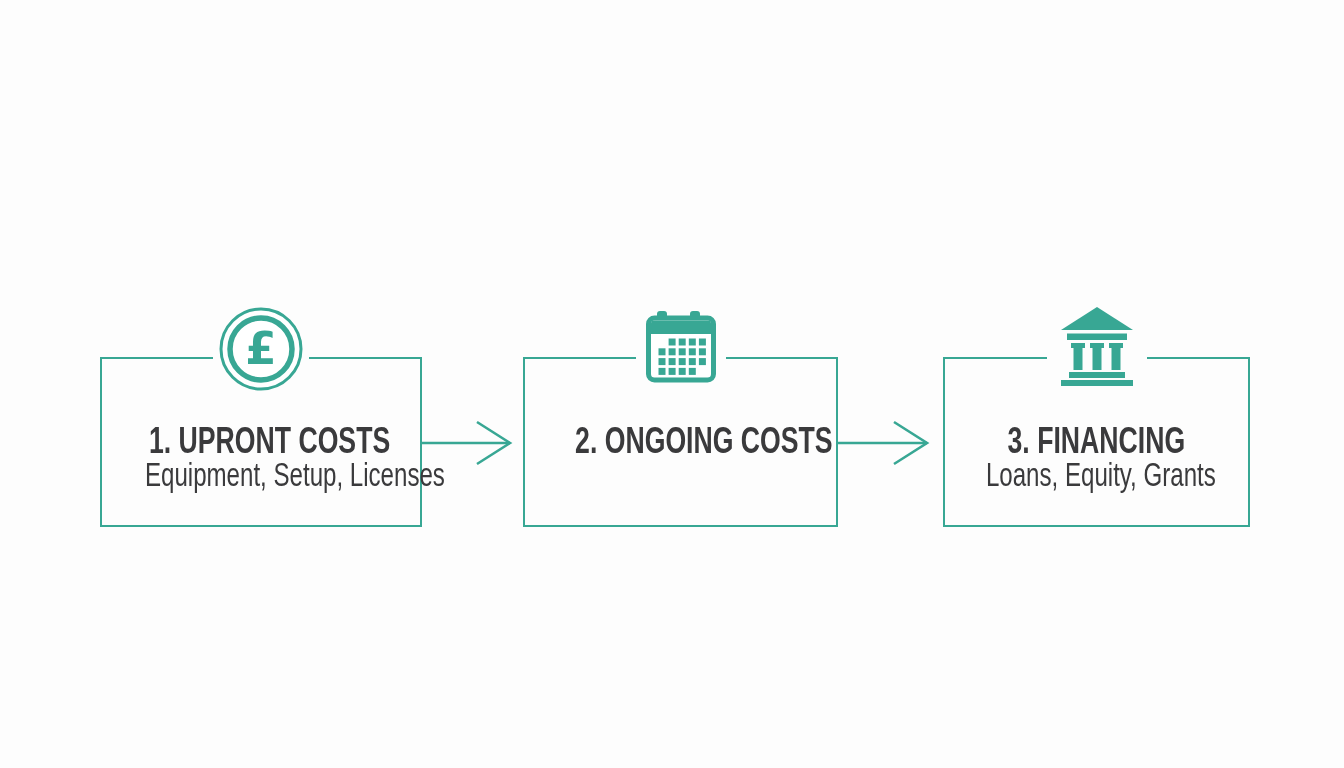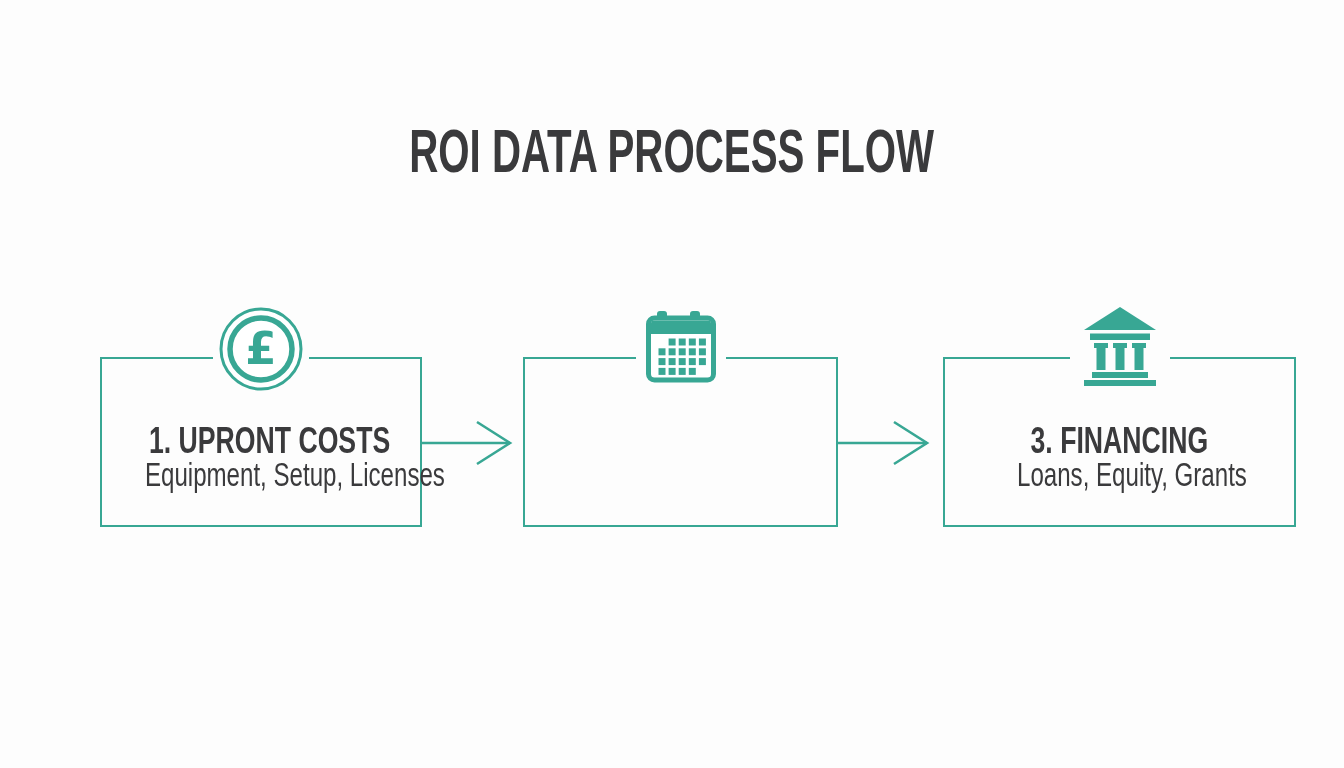--- a/index.html
+++ b/index.html
@@ -40,21 +40,21 @@
   
   .step {
     position: absolute;
     top: 357px;
     height: 170px;
     border: 2px solid var(--accent);
     background: var(--bg);
   }
   .step-1 { left: 100px;  width: 322px; }
   .step-2 { left: 523px;  width: 315px; }
-  .step-3 { left: 943px;  width: 353px; }
+  .step-3 { left: 943px;  width: 307px; }
 
   .border-gap {
     position: absolute;
     top: -6px;
     left: 50%;
     transform: translateX(-50%);
     height: 12px;
     background: var(--bg);
   }
 
@@ -108,23 +108,20 @@
   .arrow { position: absolute; top: 418px; }
   .arrow-1 { left: 420px; }
   .arrow-2 { left: 837px; }
   .arrowline { stroke-width: 2.6; stroke-linecap: butt; stroke-linejoin: miter; }
 </style>
 </head>
 <body>
 
 <div class="canvas">
 
-  <div class="title">
-    <span class="cond title-cond">ROI DATA PROCESS FLOW</span>
-  </div>
 
   <section class="step step-1">
     <span class="border-gap" style="width:96px"></span>
     <span class="icon icon-coin">
       <svg width="86" height="86" viewBox="0 0 86 86" aria-hidden="true">
         <circle class="coin-face" cx="43" cy="43" r="40"></circle>
         <circle class="astroke thick" cx="43" cy="43" r="31"></circle>
         <text class="coin-glyph" x="43" y="58" text-anchor="middle">£</text>
       </svg>
     </span>
@@ -167,20 +164,23 @@
         <rect class="afill" x="32.7" y="47.1" width="7" height="7"></rect>
         <rect class="afill" x="42.8" y="47.1" width="7" height="7"></rect>
         <rect class="afill" x="52.9" y="47.1" width="7" height="7"></rect>
 
         <rect class="afill" x="12.5" y="56.9" width="7" height="7"></rect>
         <rect class="afill" x="22.6" y="56.9" width="7" height="7"></rect>
         <rect class="afill" x="32.7" y="56.9" width="7" height="7"></rect>
         <rect class="afill" x="42.8" y="56.9" width="7" height="7"></rect>
       </svg>
     </span>
+    <div class="step-heading">
+      <span class="cond head-cond">2. ONGOING COSTS</span>
+    </div>
   </section>
 
   <svg class="arrow arrow-2" width="94" height="50" viewBox="0 0 94 50" aria-hidden="true">
     <line class="astroke arrowline" x1="1" y1="25" x2="90" y2="25"></line>
     <polyline class="astroke arrowline" points="57,4 90,25 57,46"></polyline>
   </svg>
 
   <section class="step step-3">
     <span class="border-gap" style="width:100px"></span>
     <span class="icon icon-bank">

